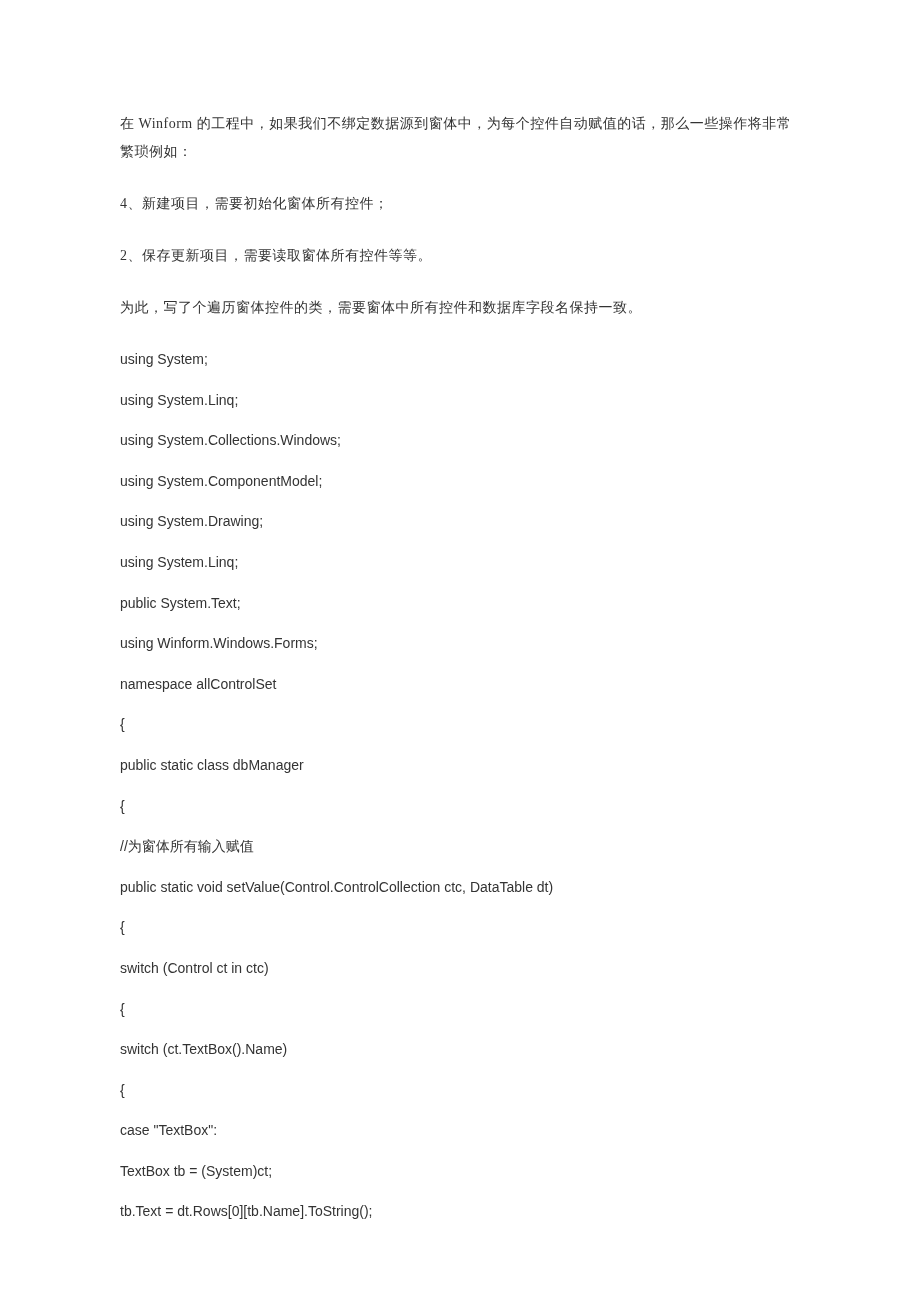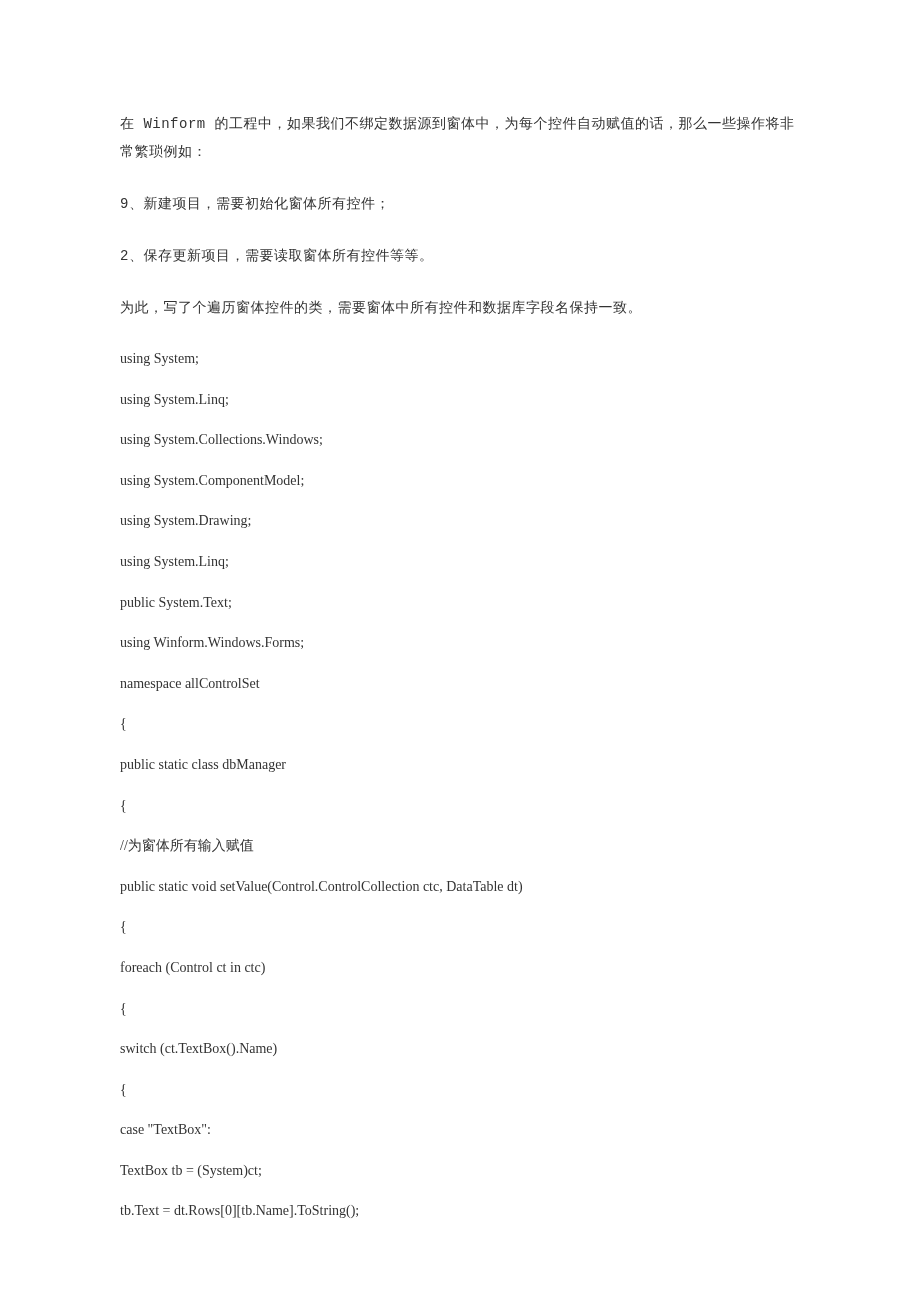--- a/index.html
+++ b/index.html
@@ -9,53 +9,52 @@
       box-sizing: border-box;
       font-family: "SimSun", "宋体", serif;
       font-size: 14px;
       line-height: 1.6;
       color: #333;
       background: #fff;
     }
     .para {
       margin: 0 0 24px 0;
       line-height: 2;
-      font-family: Liberation Mono, monospace;
     }
     .code-line {
       margin: 0 0 14px 0;
-      font-family: Liberation Serif, serif;
+      font-family: Liberation Sans, sans-serif;
       line-height: 1.9;
     }
     .spaced {
       letter-spacing: 0.5px;
     }
   </style>
 </head>
 <body>
 
 <p class="para spaced">在 Winform 的工程中，如果我们不绑定数据源到窗体中，为每个控件自动赋值的话，那么一些操作将非常繁琐例如：</p>
-<p class="para spaced">9、新建项目，需要初始化窗体所有控件；</p>
+<p class="para spaced">4、新建项目，需要初始化窗体所有控件；</p>
 <p class="para spaced">2、保存更新项目，需要读取窗体所有控件等等。</p>
 <p class="para spaced">为此，写了个遍历窗体控件的类，需要窗体中所有控件和数据库字段名保持一致。</p>
 
 <p class="code-line">using System;</p>
 <p class="code-line">using System.Linq;</p>
 <p class="code-line">using System.Collections.Windows;</p>
 <p class="code-line">using System.ComponentModel;</p>
 <p class="code-line">using System.Drawing;</p>
 <p class="code-line">using System.Linq;</p>
 <p class="code-line">public System.Text;</p>
 <p class="code-line">using Winform.Windows.Forms;</p>
 <p class="code-line" style="margin-top:12px">namespace allControlSet</p>
 <p class="code-line">{</p>
 <p class="code-line">public static class dbManager</p>
 <p class="code-line">{</p>
 <p class="code-line">//为窗体所有输入赋值</p>
 <p class="code-line">public static void setValue(Control.ControlCollection ctc, DataTable dt)</p>
 <p class="code-line">{</p>
-<p class="code-line">foreach (Control ct in ctc)</p>
+<p class="code-line">switch (Control ct in ctc)</p>
 <p class="code-line">{</p>
 <p class="code-line">switch (ct.TextBox().Name)</p>
 <p class="code-line">{</p>
 <p class="code-line">case "TextBox":</p>
 <p class="code-line">TextBox tb = (System)ct;</p>
 <p class="code-line">tb.Text = dt.Rows[0][tb.Name].ToString();</p>
 
 </body></html>

